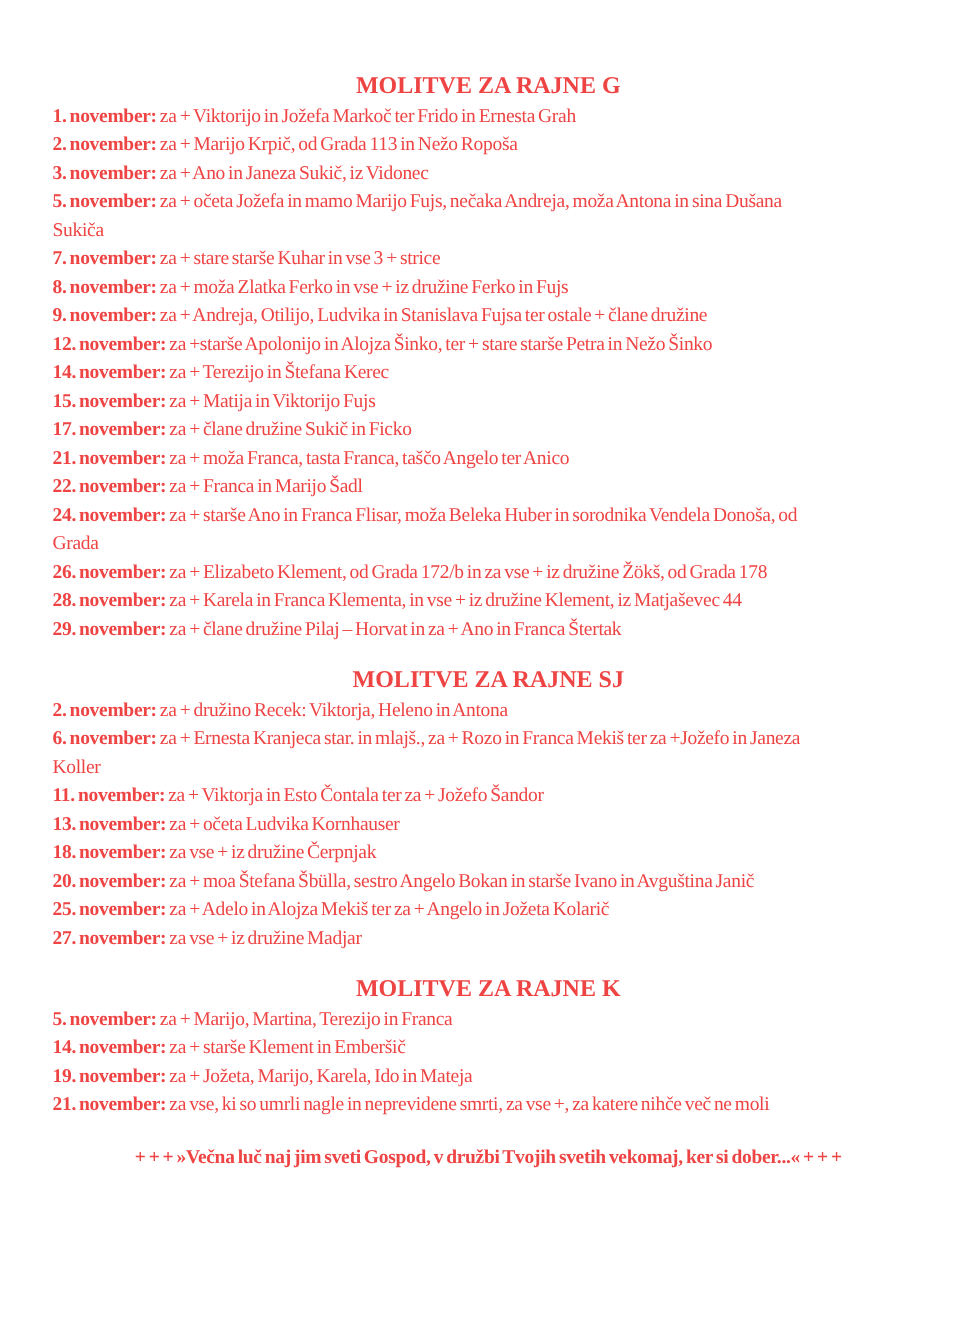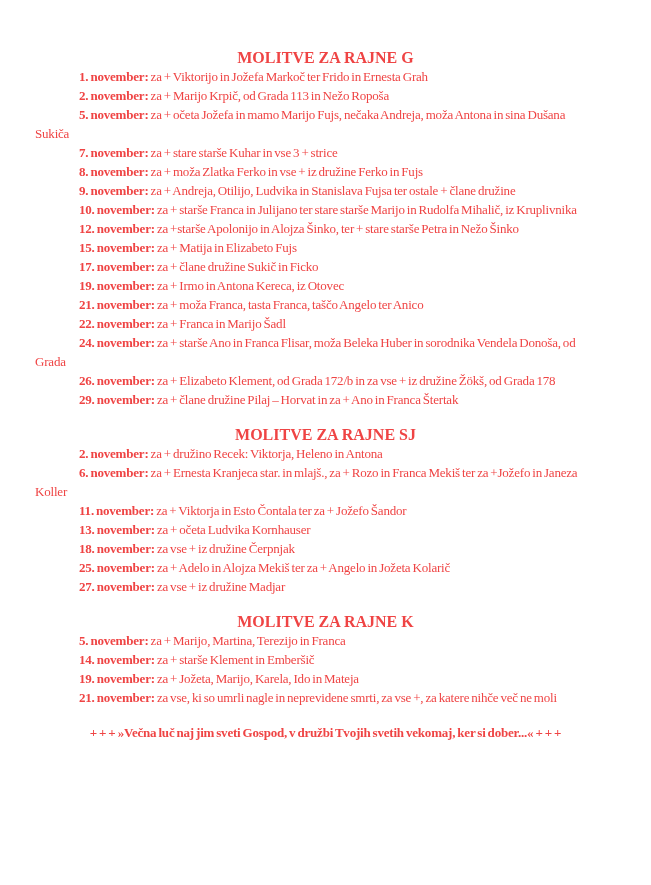--- a/index.html
+++ b/index.html
@@ -33,21 +33,20 @@
     line-height: 19px;
     letter-spacing: 0;
     word-spacing: 0;
   }
   p.prayer-entry {
     margin: 0;
     font-weight: normal;
   }
   p.prayer-entry strong.entry-date {
     font-weight: bold;
-    margin-left: 44px;
   }
   span.entry-text {
     white-space: pre-wrap;    
   }
   p.closing-prayer {
     margin: 16px -4px 0 -35px;
     text-align: center;
     font-weight: bold;
     font-size: 13px;
     line-height: 19px;
@@ -56,45 +55,47 @@
 </style>
 </head>
 <body>
 
 <div class="page">
   <div id="sections">
       <section class="prayer-section">
         <h2 class="section-title">MOLITVE ZA RAJNE G</h2>
         <p class="prayer-entry"><strong class="entry-date">1. november:</strong><span class="entry-text"> za + Viktorijo in Jožefa Markoč ter Frido in Ernesta Grah</span></p>
         <p class="prayer-entry"><strong class="entry-date">2. november:</strong><span class="entry-text"> za + Marijo Krpič, od Grada 113 in Nežo Ropoša</span></p>
+        <p class="prayer-entry"><strong class="entry-date">3. november:</strong><span class="entry-text"> za + Ano in Janeza Sukič, iz Vidonec</span></p>
         <p class="prayer-entry"><strong class="entry-date">5. november:</strong><span class="entry-text"> za + očeta Jožefa in mamo Marijo Fujs, nečaka Andreja, moža Antona in sina Dušana
 Sukiča</span></p>
         <p class="prayer-entry"><strong class="entry-date">7. november:</strong><span class="entry-text"> za + stare starše Kuhar in vse 3 + strice</span></p>
         <p class="prayer-entry"><strong class="entry-date">8. november:</strong><span class="entry-text"> za + moža Zlatka Ferko in vse + iz družine Ferko in Fujs</span></p>
         <p class="prayer-entry"><strong class="entry-date">9. november:</strong><span class="entry-text"> za + Andreja, Otilijo, Ludvika in Stanislava Fujsa ter ostale + člane družine</span></p>
-        <p class="prayer-entry"><strong class="entry-date">10. november:</strong><span class="entry-text"> za + starše Franca in Julijano ter stare starše Marijo in Rudolfa Mihalič, iz Kruplivnika</span></p>
         <p class="prayer-entry"><strong class="entry-date">12. november:</strong><span class="entry-text"> za +starše Apolonijo in Alojza Šinko, ter + stare starše Petra in Nežo Šinko</span></p>
-        <p class="prayer-entry"><strong class="entry-date">15. november:</strong><span class="entry-text"> za + Matija in Elizabeto Fujs</span></p>
+        <p class="prayer-entry"><strong class="entry-date">14. november:</strong><span class="entry-text"> za + Terezijo in Štefana Kerec</span></p>
+        <p class="prayer-entry"><strong class="entry-date">15. november:</strong><span class="entry-text"> za + Matija in Viktorijo Fujs</span></p>
         <p class="prayer-entry"><strong class="entry-date">17. november:</strong><span class="entry-text"> za + člane družine Sukič in Ficko</span></p>
-        <p class="prayer-entry"><strong class="entry-date">19. november:</strong><span class="entry-text"> za + Irmo in Antona Kereca, iz Otovec</span></p>
         <p class="prayer-entry"><strong class="entry-date">21. november:</strong><span class="entry-text"> za + moža Franca, tasta Franca, taščo Angelo ter Anico</span></p>
         <p class="prayer-entry"><strong class="entry-date">22. november:</strong><span class="entry-text"> za + Franca in Marijo Šadl</span></p>
         <p class="prayer-entry"><strong class="entry-date">24. november:</strong><span class="entry-text"> za + starše Ano in Franca Flisar, moža Beleka Huber in sorodnika Vendela Donoša, od
 Grada</span></p>
         <p class="prayer-entry"><strong class="entry-date">26. november:</strong><span class="entry-text"> za + Elizabeto Klement, od Grada 172/b in za vse + iz družine Žökš, od Grada 178</span></p>
+        <p class="prayer-entry"><strong class="entry-date">28. november:</strong><span class="entry-text"> za + Karela in Franca Klementa, in vse + iz družine Klement, iz Matjaševec 44</span></p>
         <p class="prayer-entry"><strong class="entry-date">29. november:</strong><span class="entry-text"> za + člane družine Pilaj – Horvat in za + Ano in Franca Štertak</span></p>
       </section>
       <section class="prayer-section">
         <h2 class="section-title">MOLITVE ZA RAJNE SJ</h2>
         <p class="prayer-entry"><strong class="entry-date">2. november:</strong><span class="entry-text"> za + družino Recek: Viktorja, Heleno in Antona</span></p>
         <p class="prayer-entry"><strong class="entry-date">6. november:</strong><span class="entry-text"> za + Ernesta Kranjeca star. in mlajš., za + Rozo in Franca Mekiš ter za +Jožefo in Janeza
 Koller</span></p>
         <p class="prayer-entry"><strong class="entry-date">11. november:</strong><span class="entry-text"> za + Viktorja in Esto Čontala ter za + Jožefo Šandor</span></p>
         <p class="prayer-entry"><strong class="entry-date">13. november:</strong><span class="entry-text"> za + očeta Ludvika Kornhauser</span></p>
         <p class="prayer-entry"><strong class="entry-date">18. november:</strong><span class="entry-text"> za vse + iz družine Čerpnjak</span></p>
+        <p class="prayer-entry"><strong class="entry-date">20. november:</strong><span class="entry-text"> za + moa Štefana Šbülla, sestro Angelo Bokan in starše Ivano in Avguština Janič</span></p>
         <p class="prayer-entry"><strong class="entry-date">25. november:</strong><span class="entry-text"> za + Adelo in Alojza Mekiš ter za + Angelo in Jožeta Kolarič</span></p>
         <p class="prayer-entry"><strong class="entry-date">27. november:</strong><span class="entry-text"> za vse + iz družine Madjar</span></p>
       </section>
       <section class="prayer-section">
         <h2 class="section-title">MOLITVE ZA RAJNE K</h2>
         <p class="prayer-entry"><strong class="entry-date">5. november:</strong><span class="entry-text"> za + Marijo, Martina, Terezijo in Franca</span></p>
         <p class="prayer-entry"><strong class="entry-date">14. november:</strong><span class="entry-text"> za + starše Klement in Emberšič</span></p>
         <p class="prayer-entry"><strong class="entry-date">19. november:</strong><span class="entry-text"> za + Jožeta, Marijo, Karela, Ido in Mateja</span></p>
         <p class="prayer-entry"><strong class="entry-date">21. november:</strong><span class="entry-text"> za vse, ki so umrli nagle in neprevidene smrti, za vse +, za katere nihče več ne moli</span></p>
       </section>

